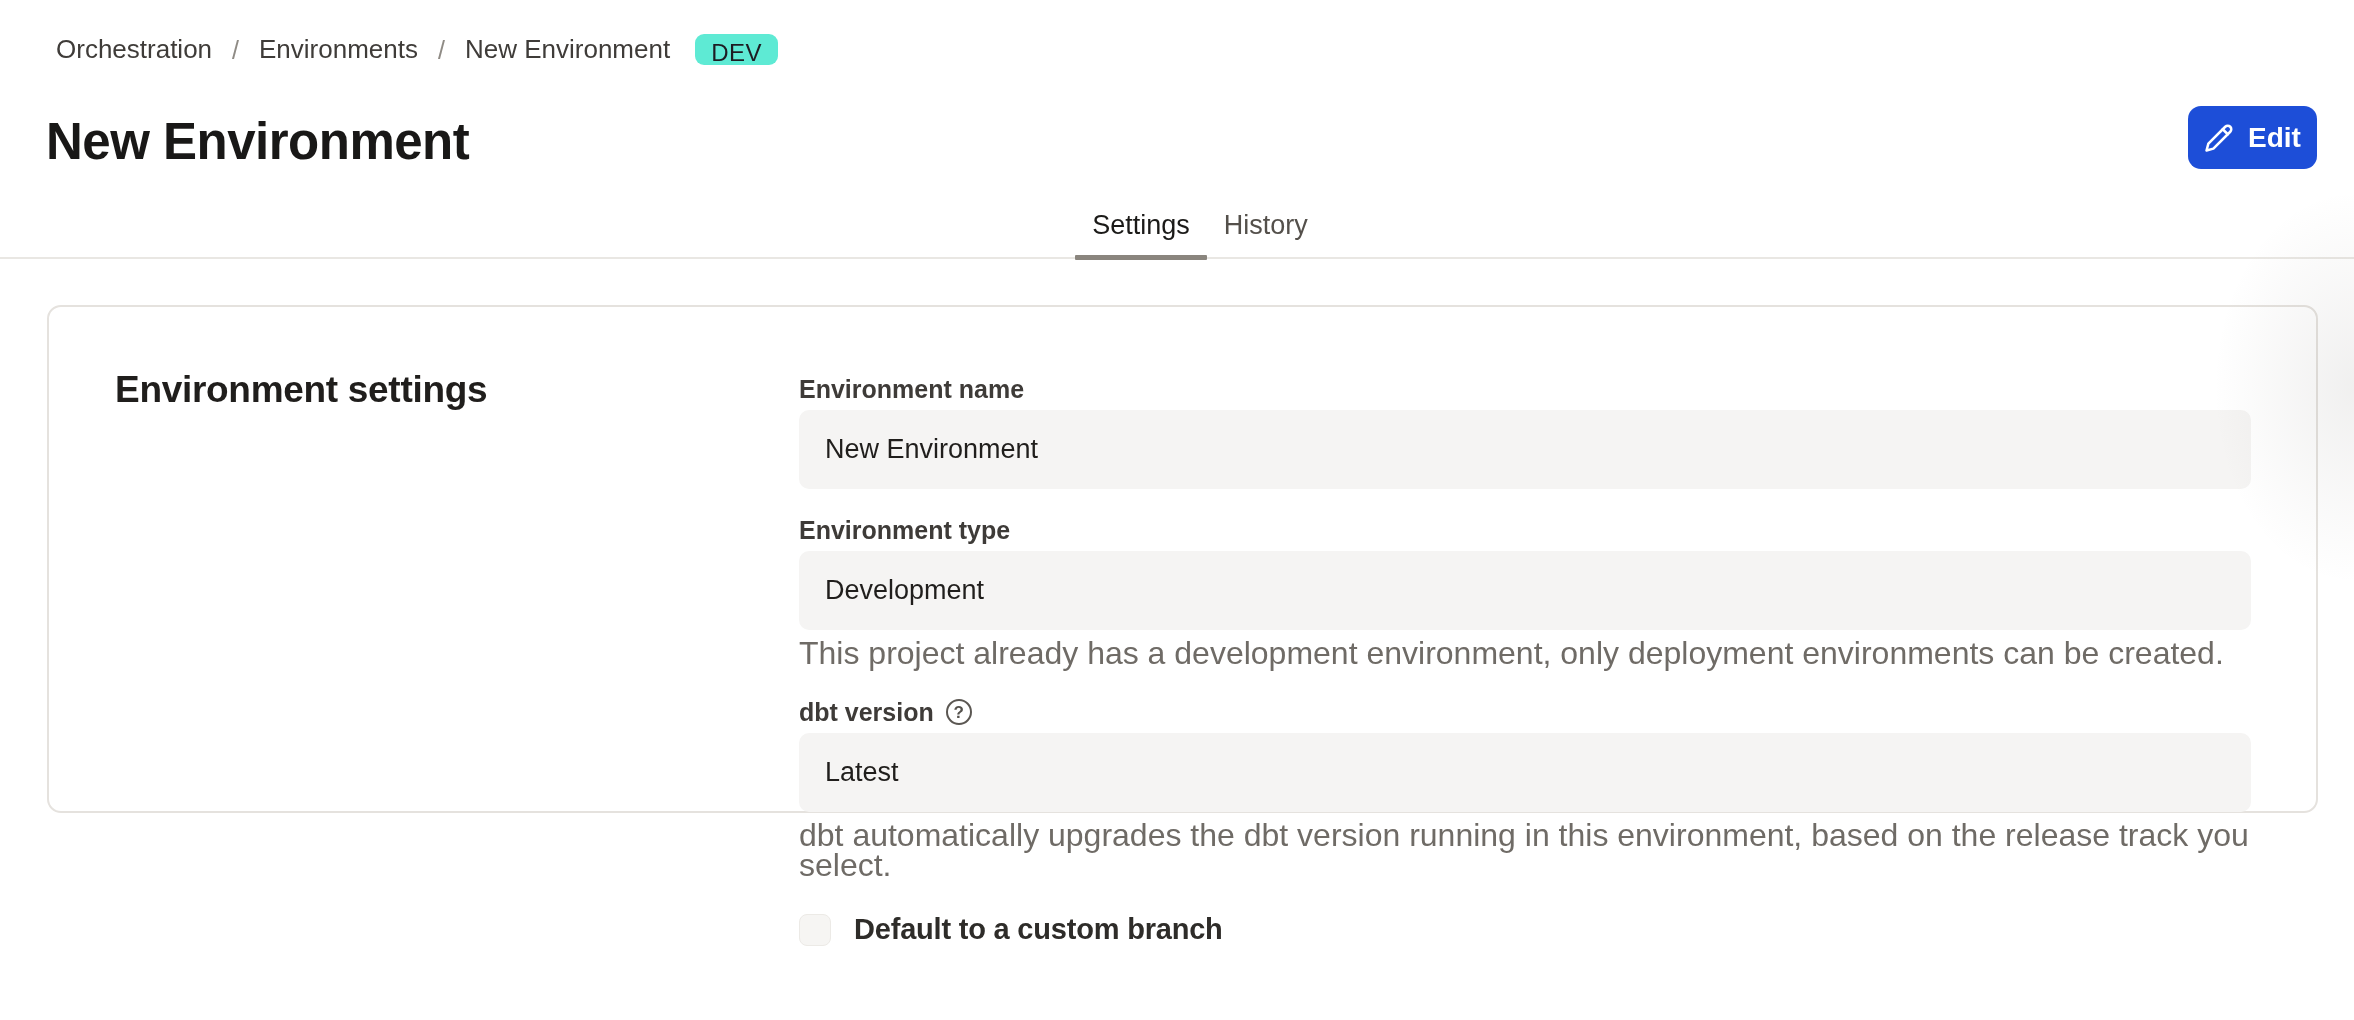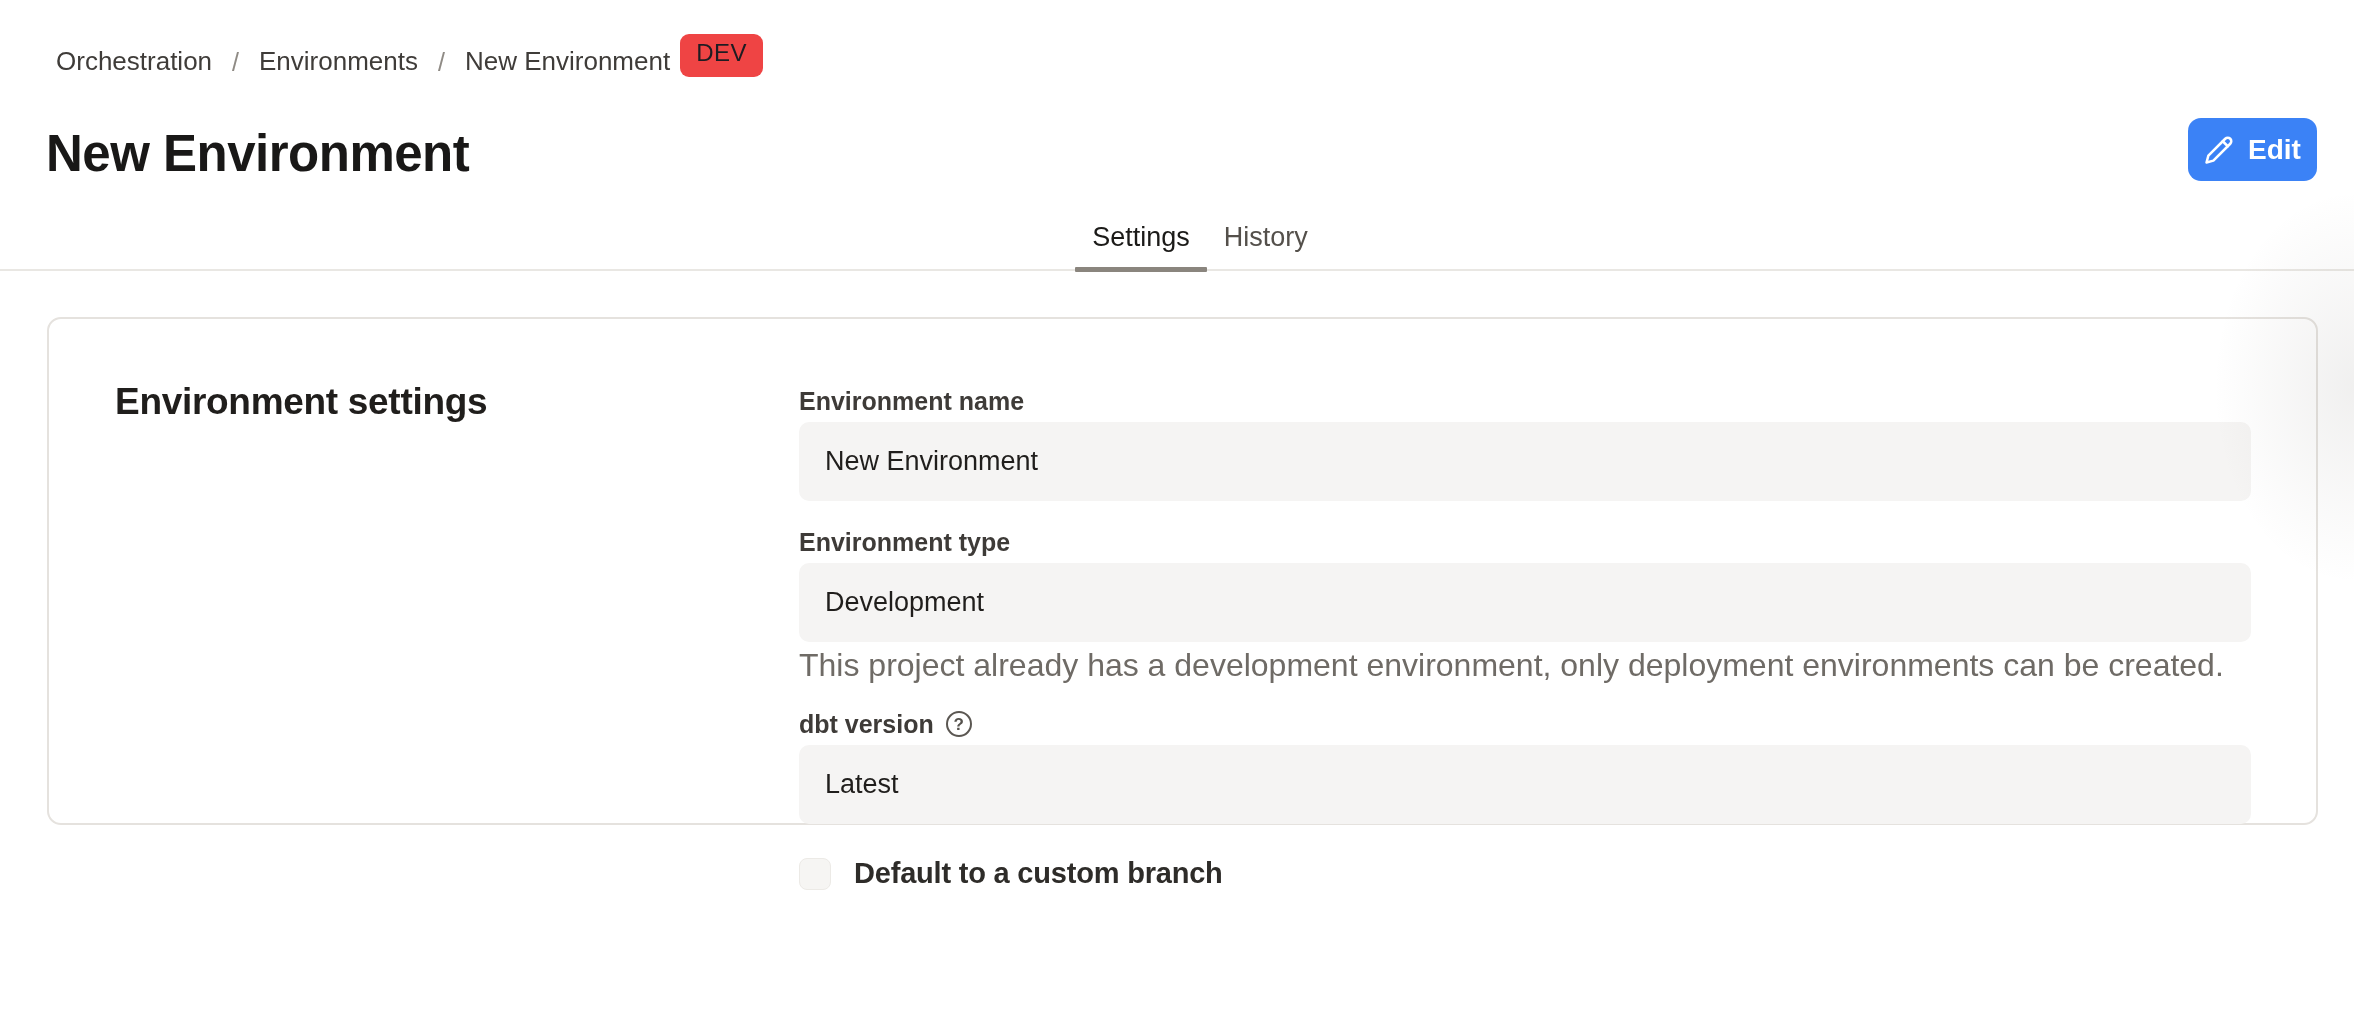--- a/index.html
+++ b/index.html
@@ -8,27 +8,27 @@
 
   
   .edge-glow { position: absolute; right: 0; top: 180px; width: 260px; height: 460px;
     background: radial-gradient(ellipse 200px 280px at 100% 45%, rgba(110,105,100,0.10), rgba(110,105,100,0.0) 70%);
     pointer-events: none; }
 
   
   .breadcrumb { display: flex; align-items: flex-end; margin: 34px 0 0 56px; font-size: 26px; }
   .crumb { color: #3f3c39; cursor: pointer; }
   .crumb-sep { color: #8f8b85; margin: 0 20px; font-size: 25px; }
-  .badge { margin-left: 10px; background: #ef4444; color: #1d1c22; font-size: 24px; font-weight: 500;
-    letter-spacing: 0.5px; padding: 7px 16px 12px; border-radius: 9px; line-height: 1; }
+  .badge { margin-left: 25px; background: #5eead4; color: #1d1c22; font-size: 24px; font-weight: 500;
+    letter-spacing: 0.5px; padding: 7px 16px 0; border-radius: 9px; line-height: 1; }
 
   
   .header-row { position: relative; margin: 46px 46px 0 46px; height: 62px; }
   .page-title { font-size: 51px; font-weight: 600; letter-spacing: -0.5px; color: #191817; line-height: 62px; }
-  .edit-btn { position: absolute; top: -5px; right: -9px; width: 129px; height: 63px; background: #3b82f6;
+  .edit-btn { position: absolute; top: -5px; right: -9px; width: 129px; height: 63px; background: #1d4ed8;
     border: none; border-radius: 13px; color: #ffffff; display: flex; align-items: center; justify-content: center;
     gap: 14px; font-size: 28px; font-weight: 600; font-family: inherit; cursor: pointer; }
   .edit-btn svg { width: 30px; height: 30px; }
 
   
   .tabs-bar { margin-top: 26px; border-bottom: 2.5px solid #e9e7e3; padding-left: 46px; display: flex; justify-content: center; }
   .tab { position: relative; padding: 11px 17px 16px; font-size: 27px; color: #54504b; cursor: pointer; }
   .tab.active { color: #1b1a18; font-weight: 500; }
   .tab.active::after { content: ""; position: absolute; left: 0; right: 0; bottom: -2.5px; height: 5px;
     background: #8a857e; border-radius: 1px; }
@@ -105,20 +105,21 @@
       <input class="text-input" type="text" value="Development" style="">
       <div class="helper">This project already has a development environment, only deployment environments can be created.</div>
     </div>
 
     <div class="field-group gap-28">
       <label class="field-label">
         <span>dbt version</span>
         <span class="help-icon">?</span>
       </label>
       <input class="text-input" type="text" value="Latest" style="">
+      <div class="helper">dbt automatically upgrades the dbt version running in this environment, based on the release track you select.</div>
     </div>
 
     <div class="checkbox-row">
       <div class="checkbox" role="checkbox" aria-checked="false"></div>
       <div class="checkbox-label">Default to a custom branch</div>
     </div>
 
   </div>
 </section>
 

